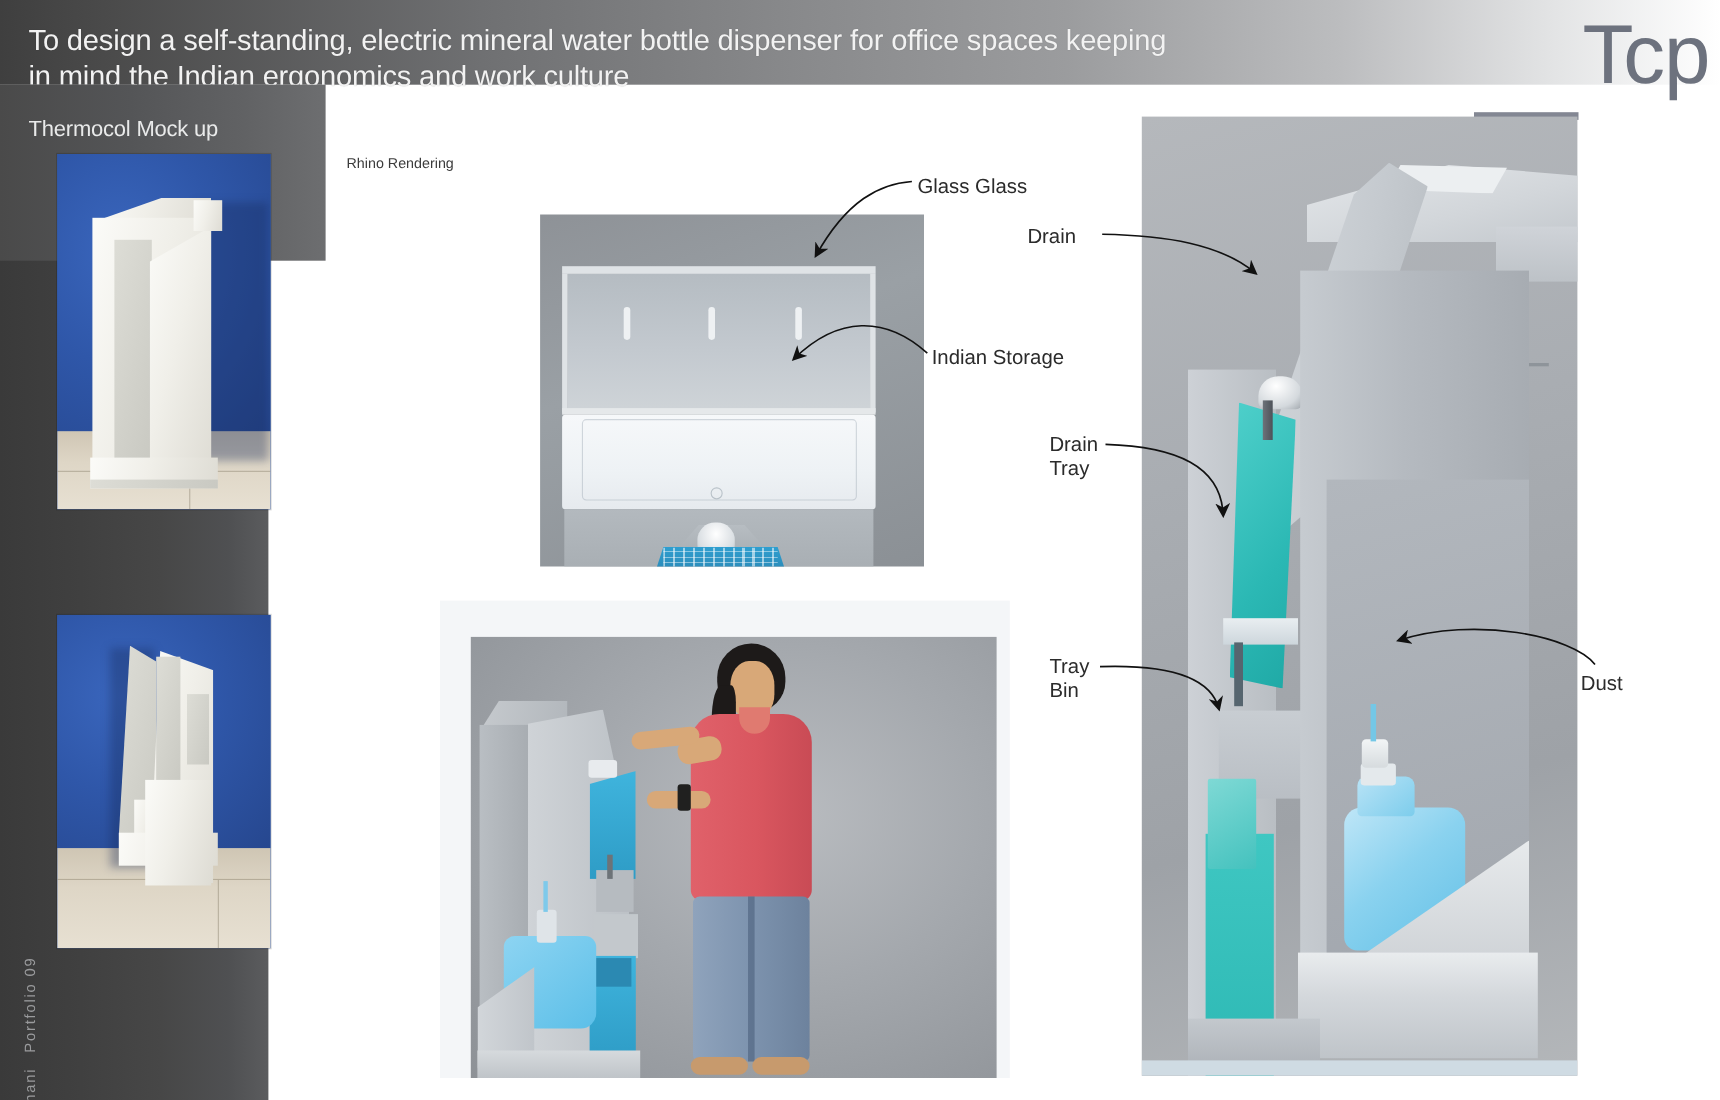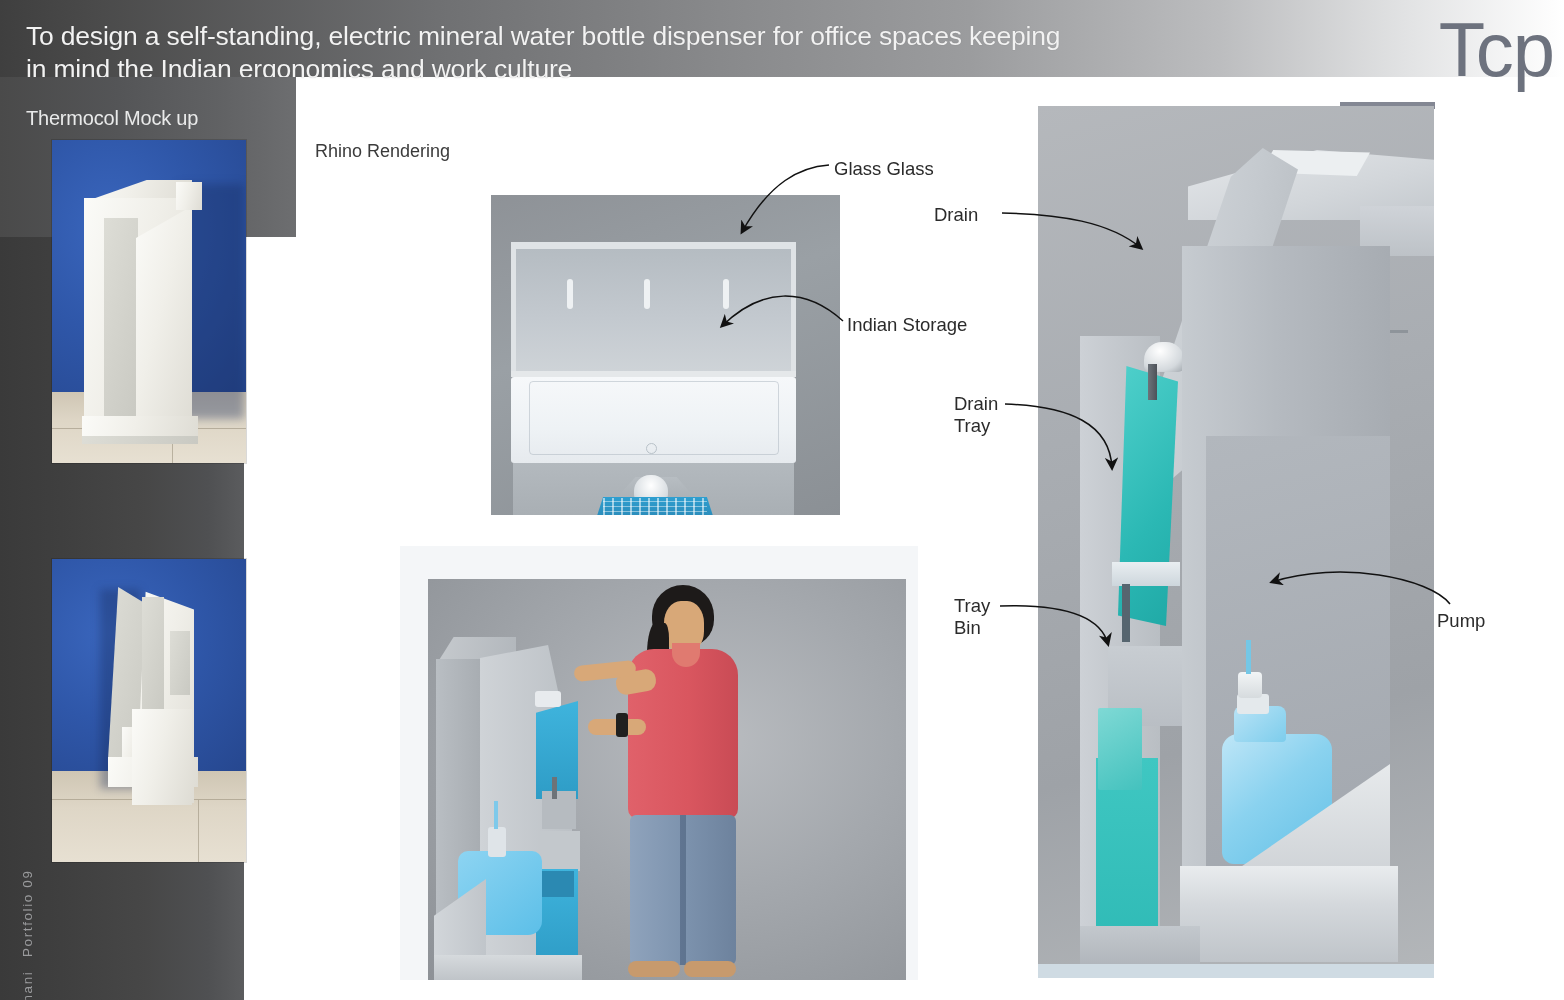--- a/index.html
+++ b/index.html
@@ -116,21 +116,21 @@
     white-space: nowrap;
   }
   #vcaption-portfolio { left: 20px; top: 880px; }
   #vcaption-author    { left: 20px; top: 1000px; }
 
   
   #label-rhino {
     position: absolute;
     left: 315px; top: 141px;
     color: #3b3b3b;
-    font-size: 18px;
+    font-size: 13px;
   }
 
   .render-panel { position: absolute; overflow: hidden; }
 
   
   #render-front {
     left: 491px; top: 195px; width: 349px; height: 320px;
     background: linear-gradient(160deg, #8e9297 0%, #9aa0a5 40%, #8b9095 100%);
   }
   
@@ -342,13 +342,13 @@
   <path d="M1450,604 C1430,578 1340,560 1272,582" stroke="#111" stroke-width="1.5" fill="none" marker-end="url(#ah)"></path>
 </svg>
 
 <div class="anno" id="anno-glass-tray">Glass Glass</div>
 <div class="anno" id="anno-glass-storage">Indian Storage</div>
 <div class="anno" id="anno-faucet">Drain</div>
 <div class="anno" id="anno-drain-tray">Drain
 Tray</div>
 <div class="anno" id="anno-dust-bin">Tray
 Bin</div>
-<div class="anno" id="anno-pump">Pump</div>
+<div class="anno" id="anno-pump">Dust</div>
 
 </body></html>

